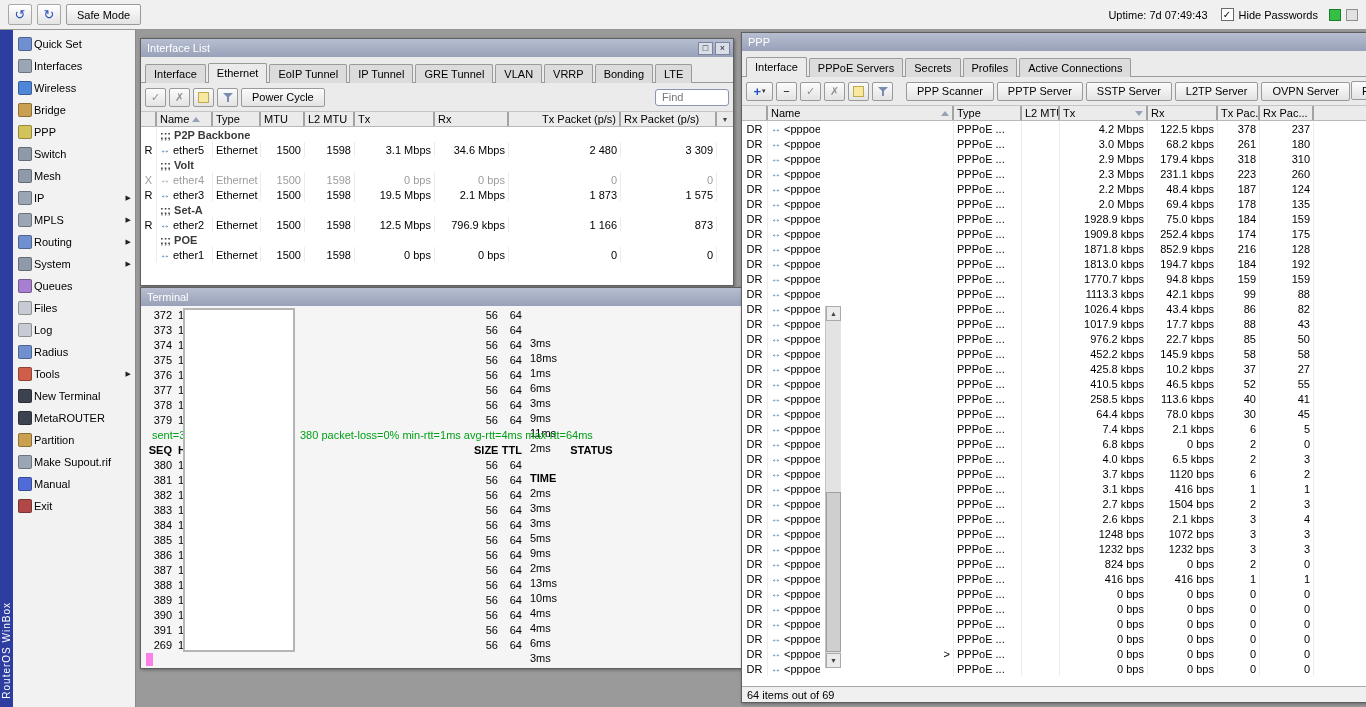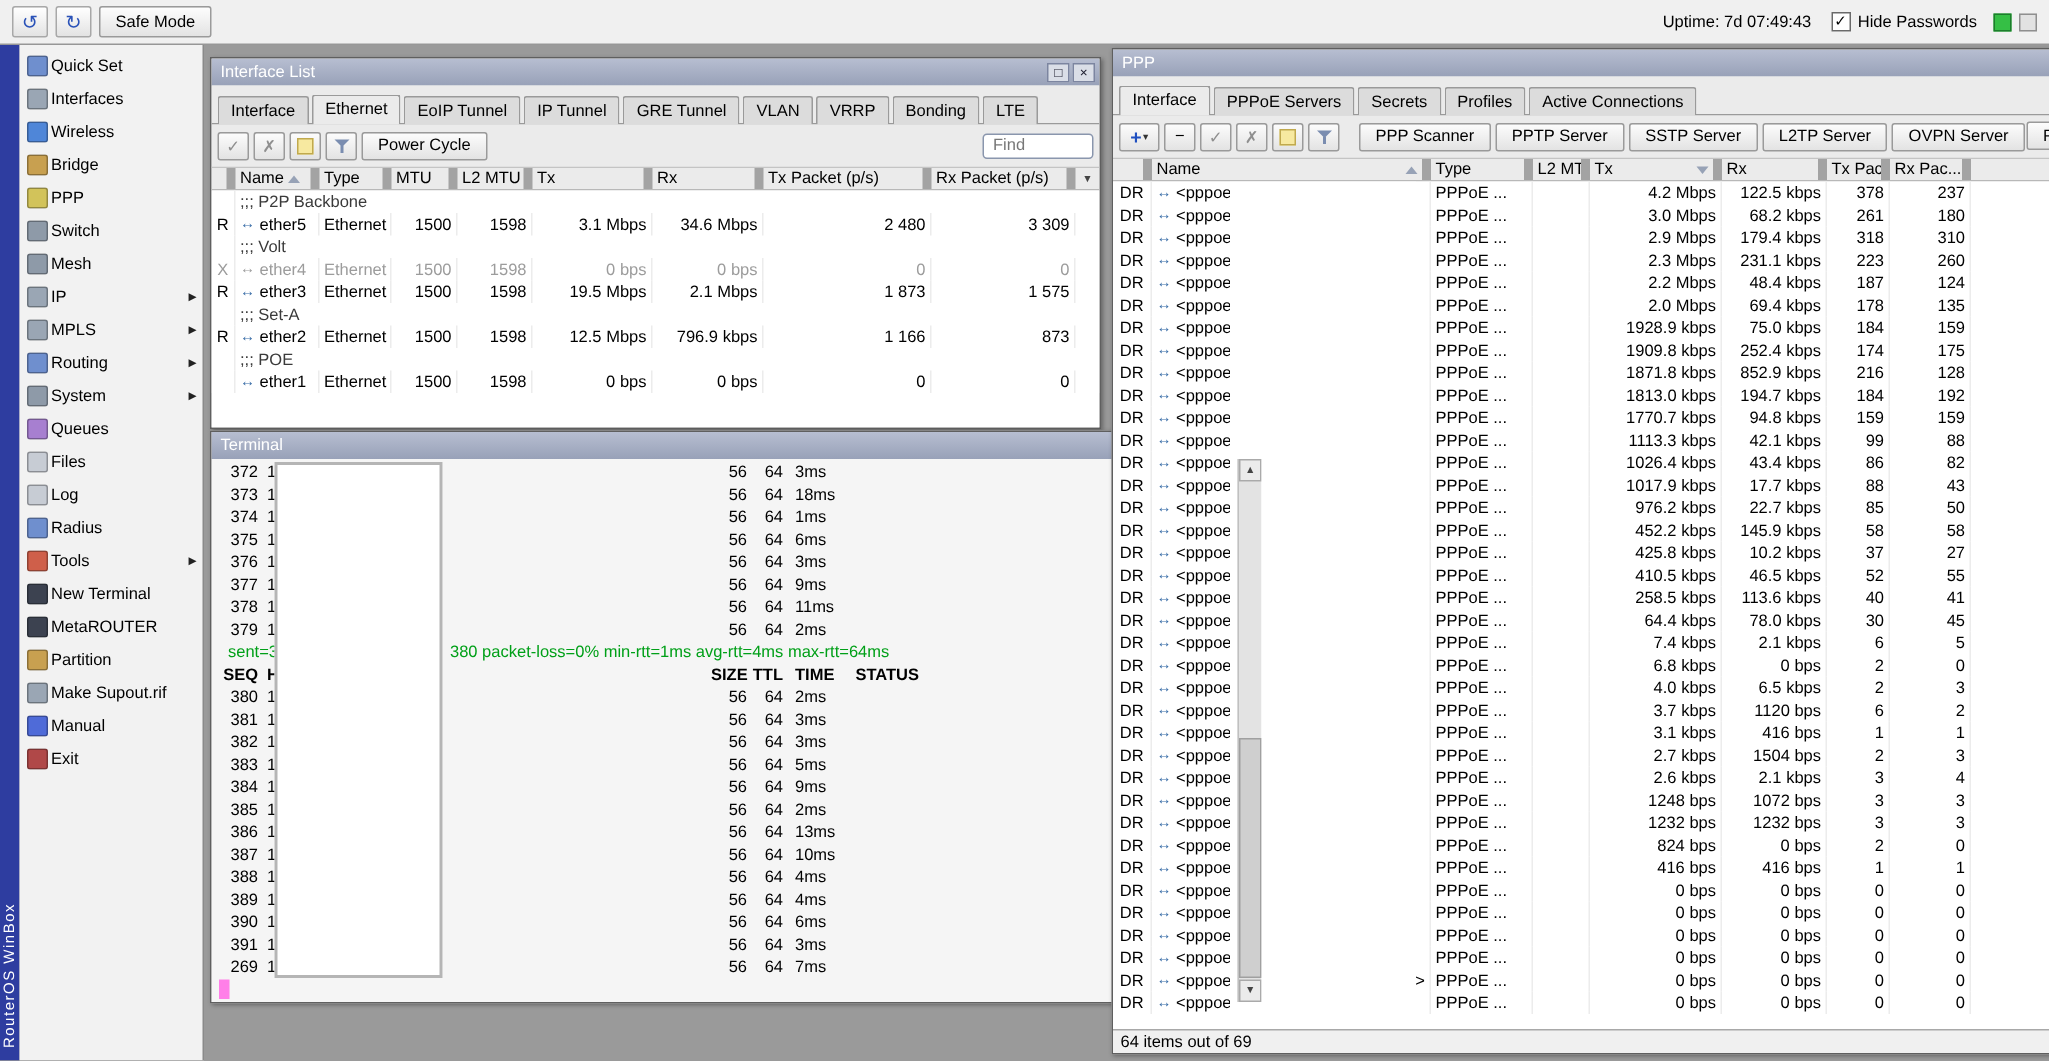--- a/index.html
+++ b/index.html
@@ -52,49 +52,49 @@
   .find-input::placeholder{color:#777;}
   .note{width:11px;height:11px;background:#f7e9a0;border:1px solid #c0a94e;}
   .funnel{position:relative;width:10px;height:10px;}
   .funnel::before{content:"";position:absolute;left:0;top:1px;border-left:5px solid transparent;border-right:5px solid transparent;border-top:5px solid #7a8db0;}
   .funnel::after{content:"";position:absolute;left:4px;top:5px;width:2px;height:5px;background:#7a8db0;}
   .srv-btns{display:flex;gap:3px;margin-left:10px;}
   .ppp-find{position:absolute;left:609px;top:4px;width:64px;}
 
   
   .grid-header{display:flex;height:16px;background:#ebebeb;border-top:1px solid #c4c4c4;border-bottom:1px solid #b8b8b8;flex:none;}
-  .gh-cell{border-right:6px solid #a3a3a3;padding:0 3px;white-space:nowrap;overflow:hidden;display:flex;align-items:center;}
+  .gh-cell{border-right:2px solid #a3a3a3;padding:0 3px;white-space:nowrap;overflow:hidden;display:flex;align-items:center;}
   .grid-body{flex:1;background:#fff;overflow:hidden;position:relative;}
   .grow{display:flex;height:15px;align-items:center;background:#fff;}
   .gcell{padding:0 3px;white-space:nowrap;overflow:hidden;border-right:1px solid #ececec;height:100%;display:flex;align-items:center;}
   .num{justify-content:flex-end;}
   .cc{justify-content:center;}
   .grow.disabled,.grow.disabled .iface-icon{color:#9c9c9c;}
-  .comment-text{padding:0 3px;color:#3a3a3a;}
+  .comment-text{padding:0 3px;color:#3a3a3a;font-weight:bold;}
   .iface-icon{color:#3a6ea8;margin-right:3px;font-size:10px;}
   .sort-asc{width:0;height:0;border-left:4px solid transparent;border-right:4px solid transparent;border-bottom:5px solid #97a2b6;margin-left:3px;flex:none;}
   .sort-desc{width:0;height:0;border-left:4px solid transparent;border-right:4px solid transparent;border-top:5px solid #97a2b6;margin-left:3px;flex:none;}
   .right{margin-left:auto;}
   .c-flag{width:16px;}.c-name{width:56px;}.c-type{width:48px;}.c-mtu{width:44px;}.c-l2mtu{width:50px;}
-  .c-tx{width:80px;}.c-rx{width:74px;}.c-txp{width:112px;}.c-rxp{width:96px;}
+  .c-tx{width:80px;}.c-rx{width:74px;}.c-txp{width:112px;justify-content:flex-end;}.c-rxp{width:96px;}
   .c-dd{width:16px;border-right:none;justify-content:center;font-size:7px;color:#444;}
   .p-flag{width:26px;}.p-name{width:186px;}.p-type{width:68px;}.p-l2{width:38px;}
   .p-tx{width:88px;}.p-rx{width:70px;}.p-txp{width:42px;}.p-rxp{width:54px;}
   .p-fill{flex:1;border-right:none;}
   .p-tail{margin-left:auto;}
   .ppp-footer{height:16px;background:#f0f0f0;border-top:1px solid #a8a8a8;display:flex;align-items:center;padding:0 5px;flex:none;}
 
   
   .term-body{flex:1;background:#f5f5f5;position:relative;font-family:Liberation Sans, sans-serif;font-size:11px;padding:2px 0 0 5px;overflow:hidden;}
   .tline{display:flex;height:15px;line-height:15px;white-space:pre;}
   .t-seq{width:26px;text-align:right;flex:none;}
   .t-host{width:302px;padding-left:6px;flex:none;overflow:hidden;}
   .t-size{width:24px;text-align:right;flex:none;}
   .t-ttl{width:24px;text-align:right;flex:none;}
-  .t-time{padding-left:8px;flex:none;}
+  .t-time{padding-left:8px;flex:none;margin-top:28px;}
   .t-status{padding-left:14px;flex:none;}
   .thead{font-weight:bold;}
   .summary{color:var(--term-green,#00a018);padding-left:6px;}
   .s-left{display:inline-block;width:148px;overflow:hidden;white-space:pre;flex:none;}
   .term-cursor{position:absolute;left:5px;top:347px;width:7px;height:13px;background:var(--cursor-pink,#ff7fe8);}
   .redact-term{position:absolute;left:42px;top:2px;width:112px;height:344px;background:#fff;border:2px solid #b5b5b5;z-index:5;}
   .redact-ppp{position:absolute;left:78px;top:0;width:124px;height:558px;background:#fff;z-index:5;}
   .scrollbar{position:absolute;right:0;top:0;bottom:0;width:16px;background:#e3e3e3;border-left:1px solid #c0c0c0;z-index:6;}
   .sb-btn{position:absolute;left:0;width:15px;height:15px;background:#ebebeb;border:1px solid #aaa;font-size:7px;display:flex;align-items:center;justify-content:center;color:#444;}
   .sb-up{top:0;}

